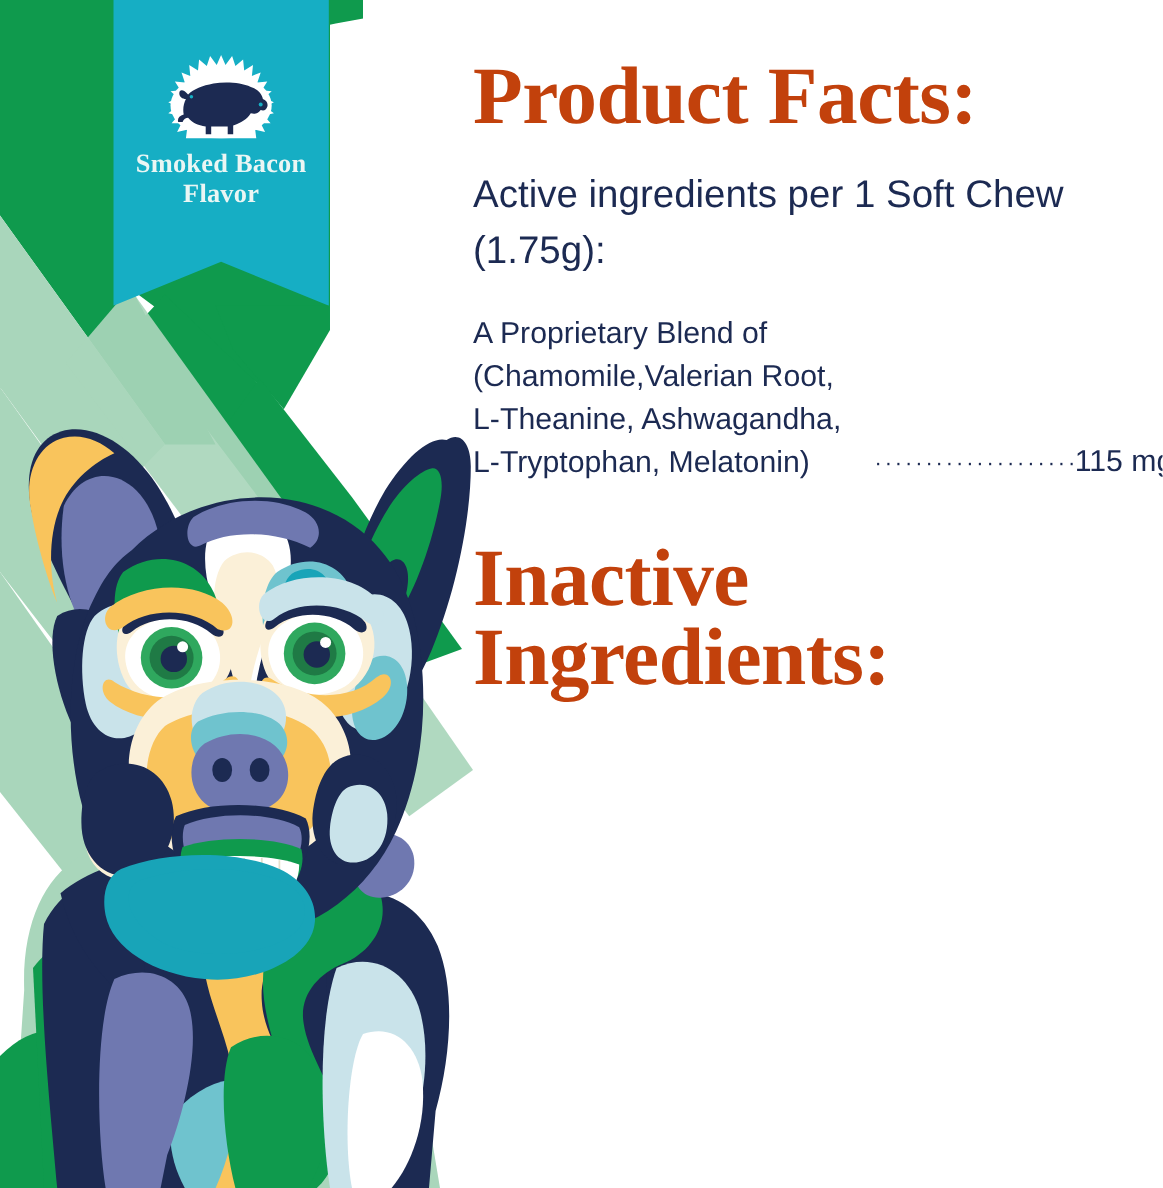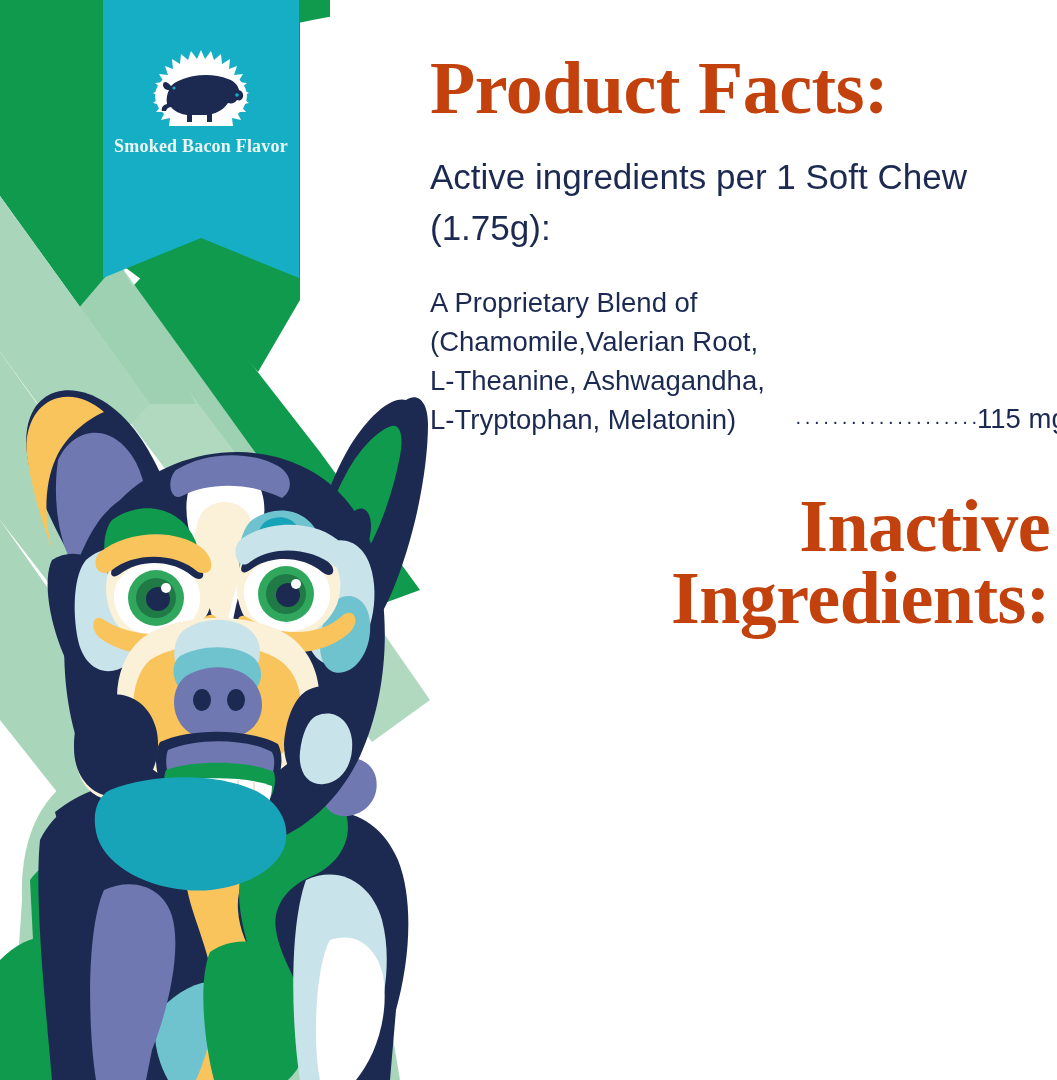--- a/index.html
+++ b/index.html
@@ -52,21 +52,21 @@
     margin: 48px auto 0 auto;
     width: 104px;
     height: 78px;
     position: relative;
   }
   #flavor-ribbon .ribbon-text {
     margin-top: 10px;
     color: #EAF6F4;
     font-family: "Liberation Serif", serif;
     font-weight: bold;
-    font-size: 18px;
+    font-size: 24px;
     line-height: 1.16;
     letter-spacing: 0.2px;
     padding: 0 6px;
   }
 
   
   #facts-column {
     position: absolute;
     left: 430px;
     top: 52px;
@@ -123,21 +123,21 @@
     top: -7px;
     overflow: hidden;
     max-width: 182px;
   }
   .leader-amount {
     flex: 0 0 auto;
     color: #1C2A52;
     font-size: 27.5px;
     line-height: 1.42;
   }
-  #inactive-heading-wrap { margin-top: 52px; text-align: right; }
+  #inactive-heading-wrap { margin-top: 52px; }
   #inactive-list {
     margin-top: 18px;
     font-size: 27.5px;
     line-height: 1.44;
   }
 </style>
 </head>
 <body>
 
 <div id="page">

